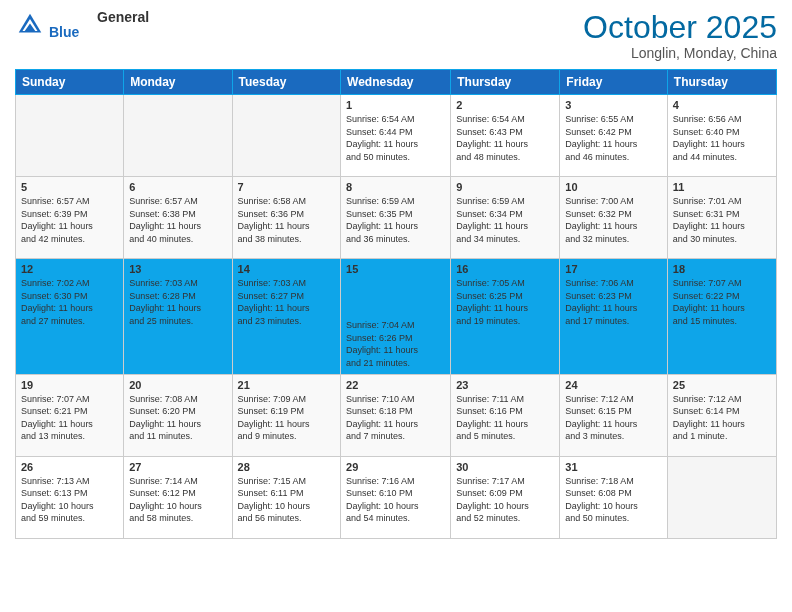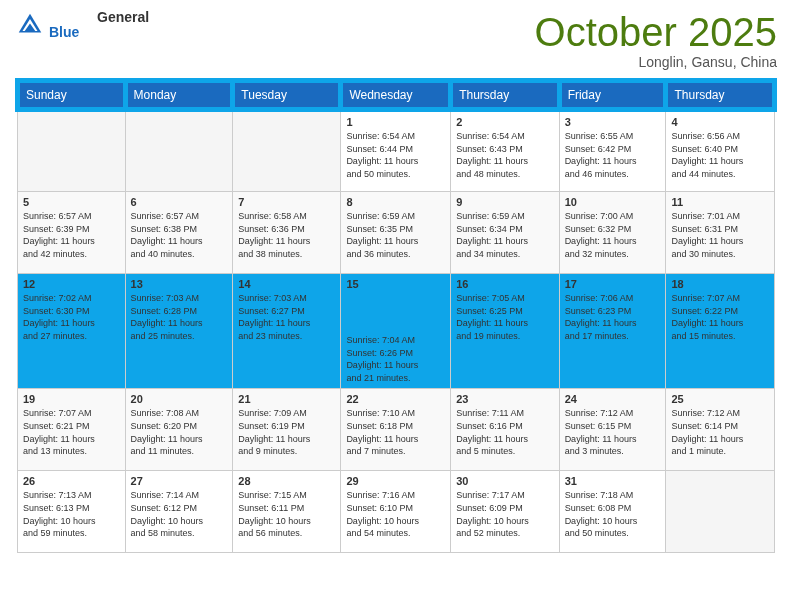--- a/index.html
+++ b/index.html
@@ -44,42 +44,42 @@
       color: #1a6abf;
     }
     .logo-icon {
       width: 30px;
       height: 30px;
     }
     .title-area {
       text-align: right;
     }
     .month-title {
-      font-size: 40px;
+      font-size: 32px;
       font-weight: normal;
-      color: #4d7c0f;
+      color: #0369a1;
       line-height: 1.1;
     }
     .subtitle {
       font-size: 14px;
       color: #555;
     }
     .calendar {
       width: 100%;
       border-collapse: collapse;
       border: 1px solid #ccc;
     }
     .calendar th {
       background-color: #1a6abf;
       color: white;
       text-align: left;
       padding: 5px 6px;
       font-size: 12px;
-      font-weight: normal;
-      border: 5px solid #0ea5e9;
+      font-weight: bold;
+      border: 1px solid #0ea5e9;
     }
     .calendar td {
       vertical-align: top;
       padding: 4px 5px;
       border: 1px solid #ccc;
       width: 113px;
       min-height: 70px;
       font-size: 9.5px;
       color: #333;
       background: #fff;
@@ -121,21 +121,21 @@
         <polygon points="20,12 30,28 10,28" fill="white"></polygon>
         <polygon points="20,18 27,28 13,28" fill="#1a6abf"></polygon>
       </svg>
       <div class="logo-text">
         <span class="logo-general">General</span>
         <span class="logo-blue">Blue</span>
       </div>
     </div>
     <div class="title-area">
       <div class="month-title">October 2025</div>
-      <div class="subtitle">Longlin, Gansu, China</div>
+      <div class="subtitle">Longlin, Monday, China</div>
     </div>
   </div>
 
   <table class="calendar">
     <thead>
       <tr>
         <th>Sunday</th>
         <th>Monday</th>
         <th>Tuesday</th>
         <th>Wednesday</th>

